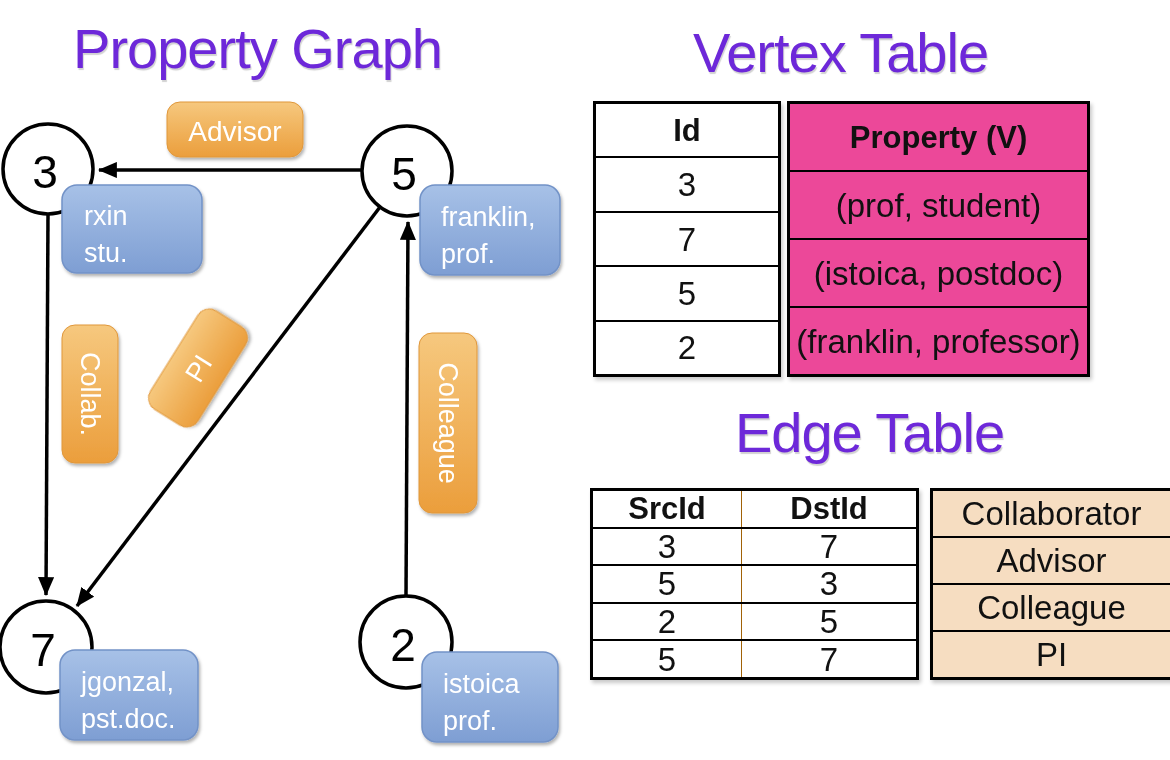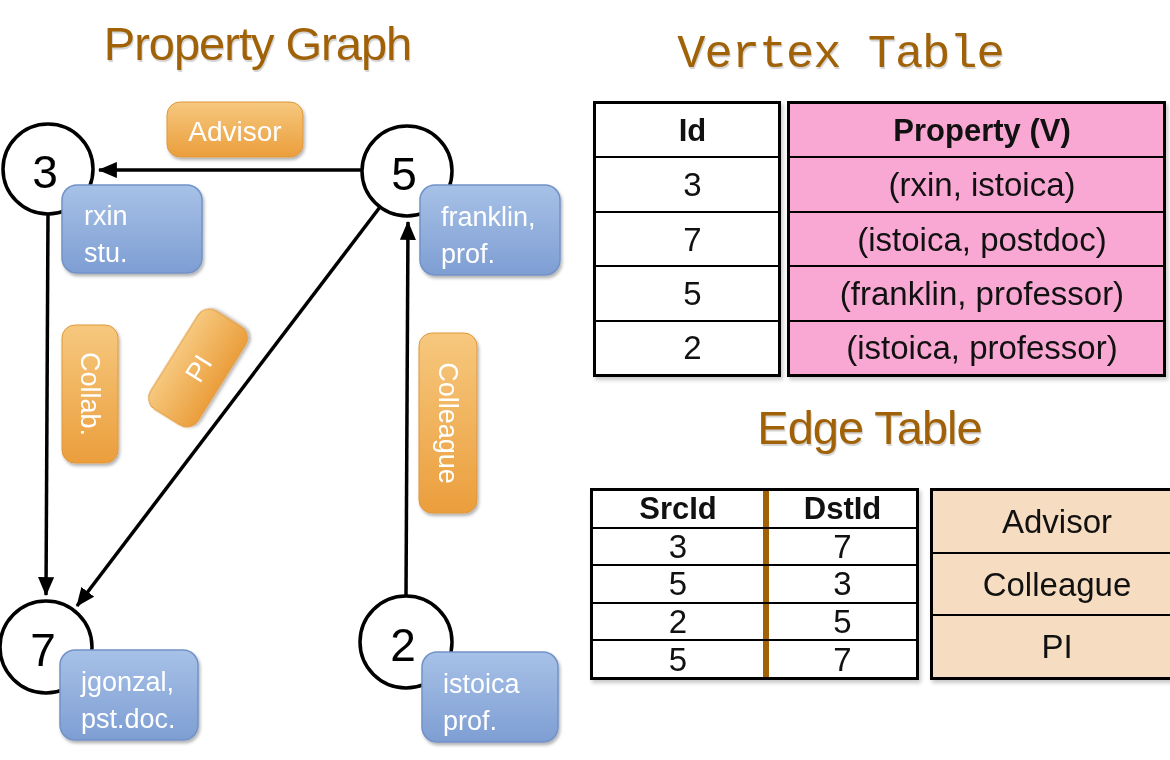--- a/index.html
+++ b/index.html
@@ -3,51 +3,51 @@
 <meta charset="utf-8">
 <style>
   html,body { margin:0; padding:0; }
   body {
     width:1170px; height:760px; position:relative; overflow:hidden;
     background:#ffffff;
     font-family:"Liberation Sans","DejaVu Sans",sans-serif;
     color:#111;
   }
   .slide-title {
-    position:absolute; text-align:center; font-size:47px; font-weight:400;
-    color:#a16207; letter-spacing:-1px;
+    position:absolute; text-align:center; font-size:56px; font-weight:400;
+    color:#6d28d9; letter-spacing:-1px;
     text-shadow:1px 2px 1px rgba(0,0,0,0.18);
     white-space:nowrap;
   }
   #graph-svg { position:absolute; left:0; top:0; }
 
   
   .tablewrap { position:absolute; display:flex; }
   .sub {
     border:3px solid #000; display:flex; flex-direction:column;
     background:#fff; box-sizing:border-box;
     box-shadow:2px 3px 4px rgba(0,0,0,0.22);
   }
   .trow { display:flex; flex:1; border-top:2px solid #000; align-items:stretch; }
   .trow:first-child { border-top:0; }
   .cell {
     display:flex; align-items:center; justify-content:center;
-    flex:1; font-size:33px; line-height:1; white-space:nowrap;margin-left:11px;
+    flex:1; font-size:33px; line-height:1; white-space:nowrap;
   }
   .hdr .cell { font-weight:bold; font-size:31px; }
 
   #vertex-tablewrap { left:593px; top:101px; height:276px; gap:6px; }
   #vertex-id-sub   { width:188px; }
-  #vertex-prop-sub { width:379px; background:#f9a8d4; }
+  #vertex-prop-sub { width:303px; background:#ec4899; }
 
   #edge-tablewrap { left:590px; top:488px; height:192px; gap:11px; }
   #edge-ids-sub  { width:329px; }
   #edge-prop-sub { width:243px; background:#f6ddc1; }
   #edge-ids-sub .cell.src { flex:0 0 148px; }
-  #edge-ids-sub .cell.dst { border-left:6px solid #a16207; }
+  #edge-ids-sub .cell.dst { border-left:1px solid #a16207; }
 
   .svgtxt { font-family:"Liberation Sans","DejaVu Sans",sans-serif; }
 </style>
 </head>
 <body>
 
 <div class="slide-title" style="left:0px; top:16px; width:515px;">Property Graph</div>
 
 <svg id="graph-svg" width="585" height="760" viewBox="0 0 585 760">
   <defs>
@@ -114,21 +114,21 @@
     <text class="svgtxt" x="81" y="682" font-size="27" fill="#fff" dominant-baseline="central">jgonzal,</text>
     <text class="svgtxt" x="81" y="719" font-size="27" fill="#fff" dominant-baseline="central">pst.doc.</text>
   </g>
   <g>
     <rect x="422" y="652" width="136" height="90" rx="15" fill="url(#gBlue)" stroke="#7292c7" stroke-width="1.5" filter="url(#ds)"></rect>
     <text class="svgtxt" x="443" y="684" font-size="27" fill="#fff" dominant-baseline="central">istoica</text>
     <text class="svgtxt" x="443" y="721" font-size="27" fill="#fff" dominant-baseline="central">prof.</text>
   </g>
 </svg>
 
-<div class="slide-title" style="left:598px; top:28px; width:485px;font-family:Liberation Mono, monospace;">Vertex Table</div>
+<div class="slide-title" style="left:598px; top:20px; width:485px;">Vertex Table</div>
 
 <div id="vertex-tablewrap" class="tablewrap">
   <div id="vertex-id-sub" class="sub">
     <div class="trow hdr">
       <div class="cell">Id</div>
     </div>
     <div class="trow">
       <div class="cell">3</div>
     </div>
     <div class="trow">
@@ -139,30 +139,27 @@
     </div>
     <div class="trow">
       <div class="cell">2</div>
     </div>
   </div>
   <div id="vertex-prop-sub" class="sub">
     <div class="trow hdr">
       <div class="cell">Property (V)</div>
     </div>
     <div class="trow">
-      <div class="cell">(rxin, istoica)</div>
+      <div class="cell">(prof, student)</div>
     </div>
     <div class="trow">
       <div class="cell">(istoica, postdoc)</div>
     </div>
     <div class="trow">
       <div class="cell">(franklin, professor)</div>
-    </div>
-    <div class="trow">
-      <div class="cell">(istoica, professor)</div>
     </div>
   </div>
 </div>
 
 <div class="slide-title" style="left:627px; top:400px; width:485px;">Edge Table</div>
 
 <div id="edge-tablewrap" class="tablewrap">
   <div id="edge-ids-sub" class="sub">
     <div class="trow hdr">
       <div class="cell src">SrcId</div>
@@ -180,20 +177,23 @@
       <div class="cell src">2</div>
       <div class="cell dst">5</div>
     </div>
     <div class="trow">
       <div class="cell src">5</div>
       <div class="cell dst">7</div>
     </div>
   </div>
   <div id="edge-prop-sub" class="sub">
     <div class="trow">
+      <div class="cell">Collaborator</div>
+    </div>
+    <div class="trow">
       <div class="cell">Advisor</div>
     </div>
     <div class="trow">
       <div class="cell">Colleague</div>
     </div>
     <div class="trow">
       <div class="cell">PI</div>
     </div>
   </div>
 </div>

